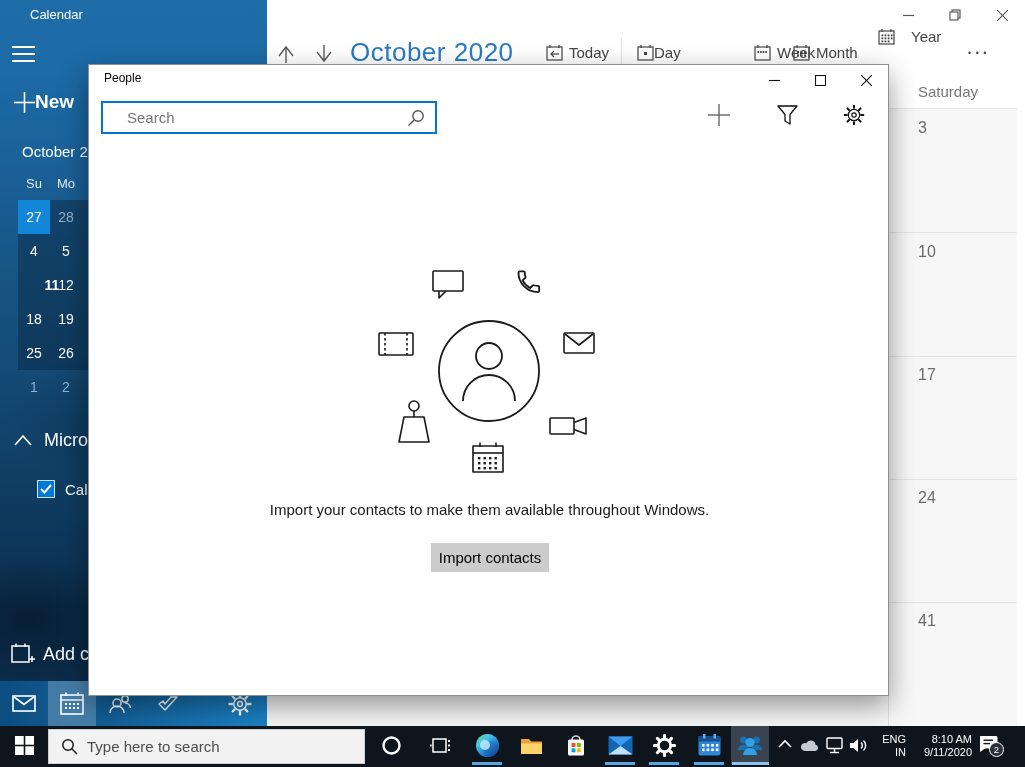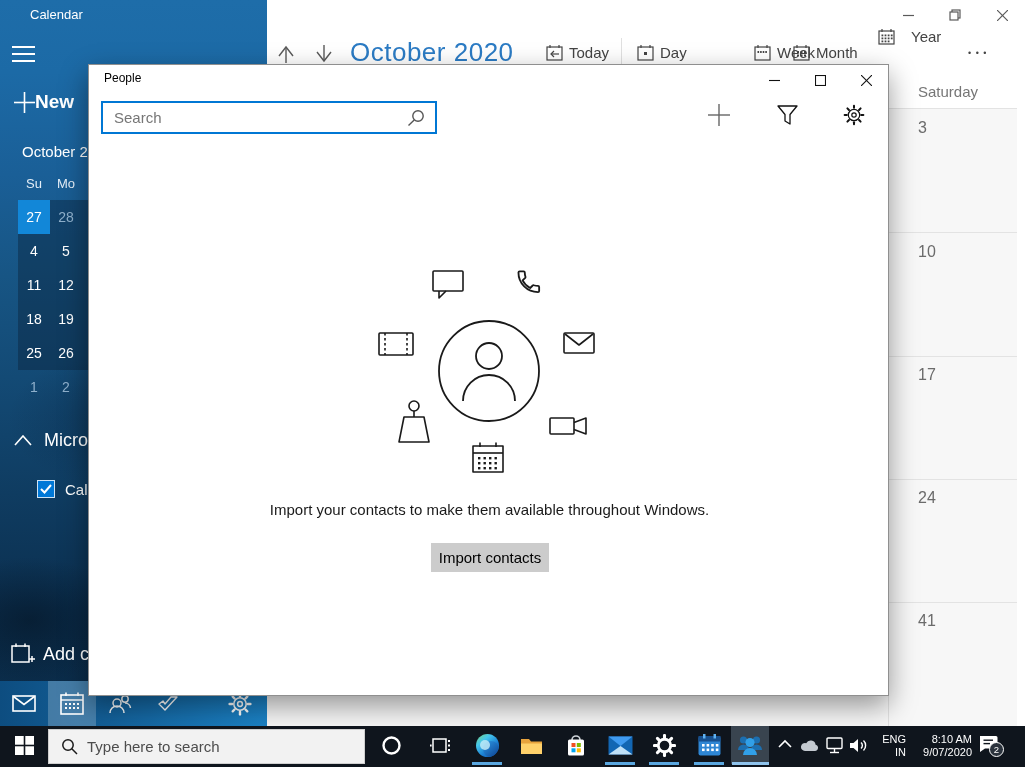--- a/index.html
+++ b/index.html
@@ -39,21 +39,21 @@
   
   #nav-bar { left:0; top:681px; width:267px; height:45px;
              background:linear-gradient(90deg,#0d4d80 0%,#136099 40%,#1b82c6 100%); }
   .nav-btn { width:48px; height:45px; display:flex; align-items:center; justify-content:center; }
 
   
   #people-win { left:88px; top:64px; width:801px; height:632px; background:#fff;
     border:1px solid #8f8f8f; box-shadow:0 10px 26px rgba(0,0,0,.4); z-index:10; }
   #people-search { left:12px; top:36px; width:336px; height:33px; border:2px solid #0077d4;
     background:#fff; display:flex; align-items:center; }
-  #people-search input { border:0; outline:0; flex:1; font-size:15px; padding-left:11px;
+  #people-search input { border:0; outline:0; flex:1; font-size:15px; padding-left:24px;
     font-family:"Liberation Sans", sans-serif; color:#333; background:transparent; }
   #people-search input::placeholder { color:#767676; }
   .pw-ctl { width:46px; height:31px; display:flex; align-items:center; justify-content:center; }
   #empty-text { left:0; top:436px; width:801px; text-align:center; font-size:15px; color:#1a1a1a; }
   #import-btn { left:342px; top:478px; width:118px; height:29px; background:#cccccc; border:0;
     font-size:15px; color:#000; font-family:"Liberation Sans", sans-serif; }
 
   
   #taskbar { left:0; top:726px; width:1025px; height:41px; background:#0f151d; z-index:30; }
   #tb-search { left:48px; top:3px; width:317px; height:35px; background:#f2f2f2;
@@ -113,21 +113,21 @@
       <line x1="4" y1="1" x2="4" y2="4" stroke="#444" stroke-width="1.2"></line>
       <line x1="13" y1="1" x2="13" y2="4" stroke="#444" stroke-width="1.2"></line>
       <line x1="13" y1="10" x2="5" y2="10" stroke="#444" stroke-width="1.2"></line>
       <polyline points="8,7 5,10 8,13" fill="none" stroke="#444" stroke-width="1.2"></polyline>
     </svg>
     <span class="tb-label">Today</span>
   </div>
 
   <div class="abs vline" style="left:621px; top:38px; height:32px;"></div>
 
-  <div class="abs" style="left:637px; top:44px; display:flex; align-items:center; gap:6px;">
+  <div class="abs" style="left:637px; top:44px; display:flex; align-items:center; gap:0;">
     <svg width="17" height="17">
       <rect x="1" y="3" width="15" height="13" fill="none" stroke="#444" stroke-width="1.2"></rect>
       <line x1="4" y1="1" x2="4" y2="4" stroke="#444" stroke-width="1.2"></line>
       <line x1="13" y1="1" x2="13" y2="4" stroke="#444" stroke-width="1.2"></line>
       <rect x="7" y="8" width="3" height="3" fill="#444"></rect>
     </svg>
     <span class="tb-label">Day</span>
   </div>
 
   <div class="abs" style="left:710px; top:44px; display:flex; align-items:center; gap:6px;padding-left:44px;">
@@ -226,21 +226,21 @@
   <div class="abs mini-head" style="left:50px; top:176px;">Mo</div>
 
   <div class="abs" style="left:18px; top:200px; width:78px; height:170px; background:rgba(9,34,58,.42);"></div>
 
   <div class="abs" style="left:18px; top:200px; width:32px; height:34px; background:#1287d8;"></div>
 
   <div class="abs mini-cell" style="left:18px; top:200px;">27</div>
   <div class="abs mini-cell dim" style="left:50px; top:200px;">28</div>
   <div class="abs mini-cell" style="left:18px; top:234px;">4</div>
   <div class="abs mini-cell" style="left:50px; top:234px;">5</div>
-  <div class="abs mini-cell" style="left:18px; top:268px;">11</div>
+  <div class="abs mini-cell" style="left:36px; top:268px;font-weight:bold;">11</div>
   <div class="abs mini-cell" style="left:50px; top:268px;">12</div>
   <div class="abs mini-cell" style="left:18px; top:302px;">18</div>
   <div class="abs mini-cell" style="left:50px; top:302px;">19</div>
   <div class="abs mini-cell" style="left:18px; top:336px;">25</div>
   <div class="abs mini-cell" style="left:50px; top:336px;">26</div>
   <div class="abs mini-cell dim" style="left:18px; top:370px;">1</div>
   <div class="abs mini-cell dim" style="left:50px; top:370px;">2</div>
 
   <div class="abs" style="left:14px; top:430px; display:flex; align-items:center; gap:12px; white-space:nowrap;">
     <svg width="18" height="11">
@@ -588,21 +588,21 @@
         <path d="M12,6.5 a4,4 0 0 1 0,6" fill="none" stroke="#fff" stroke-width="1.4"></path>
         <path d="M14.5,4.5 a7,7 0 0 1 0,10" fill="none" stroke="#fff" stroke-width="1.4"></path>
       </svg>
     </div>
     <div class="abs" style="left:872px; top:7px; width:34px;">
       <div class="tray-txt">ENG</div>
       <div class="tray-txt">IN</div>
     </div>
     <div class="abs" style="left:906px; top:7px; width:66px;">
       <div class="tray-txt">8:10 AM</div>
-      <div class="tray-txt">9/07/2020</div>
+      <div class="tray-txt">9/11/2020</div>
     </div>
     <div class="abs" style="left:978px; top:9px;">
       <svg width="20" height="18">
         <path d="M2,1 H18 a1.5,1.5 0 0 1 1.5,1.5 V12 a1.5,1.5 0 0 1 -1.5,1.5 H7 L2,17 Z" fill="#fff"></path>
         <line x1="5.5" y1="5.2" x2="15" y2="5.2" stroke="#0f151d" stroke-width="1.4"></line>
         <line x1="5.5" y1="8.6" x2="12" y2="8.6" stroke="#0f151d" stroke-width="1.4"></line>
       </svg>
       <span style="position:absolute; left:11px; top:7px; width:15px; height:15px; border-radius:50%;
                    background:#2b333d; border:1.5px solid #fff; color:#fff; font-size:9.5px;
                    display:flex; align-items:center; justify-content:center;">2</span>

